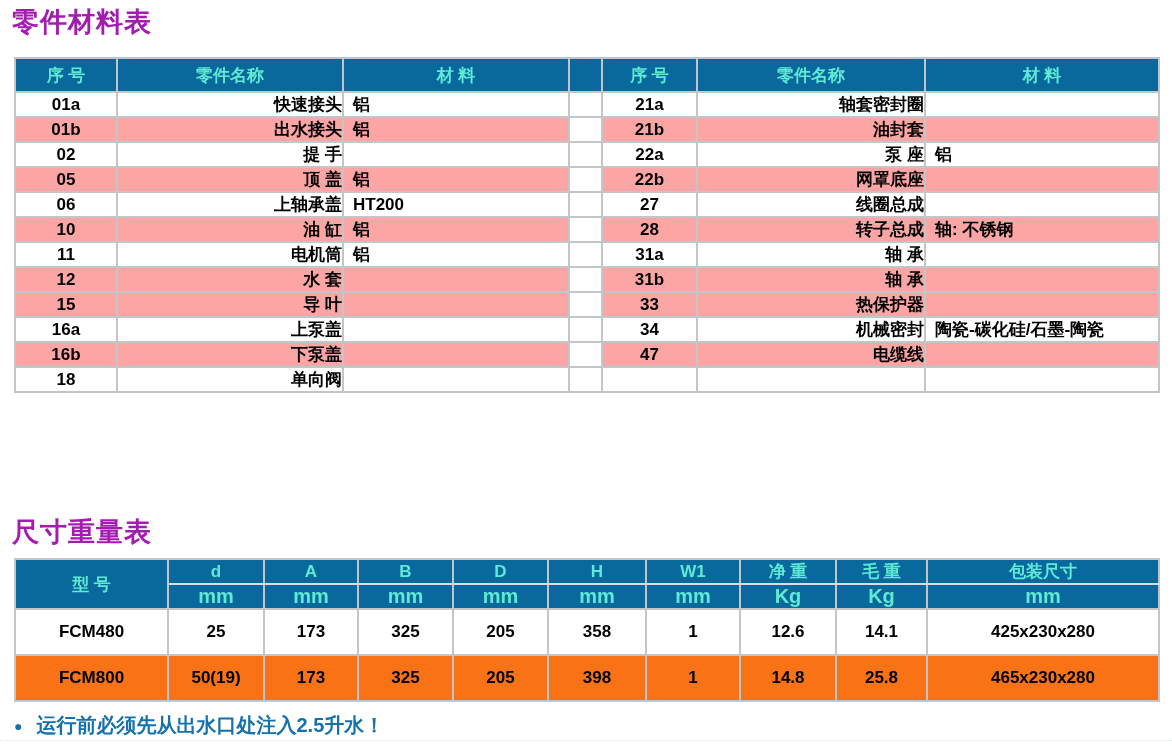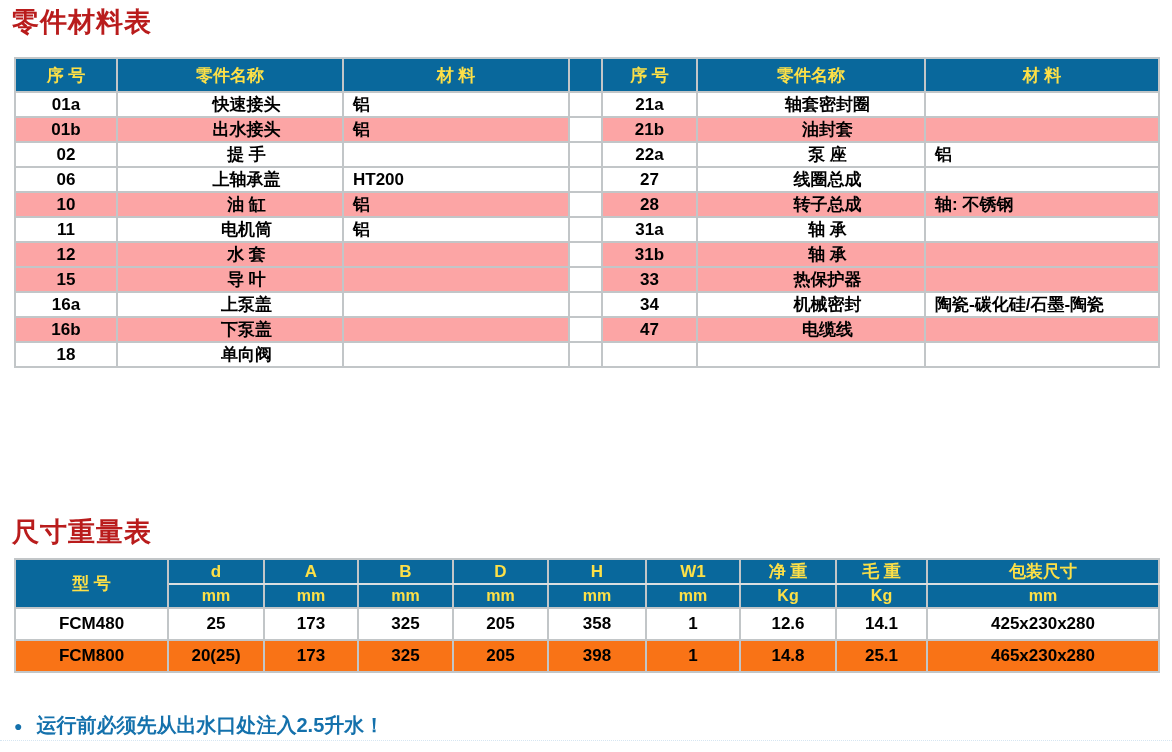--- a/index.html
+++ b/index.html
@@ -2,50 +2,50 @@
 <html><head>
 <meta charset="utf-8">
 <style>
   html,body { margin:0; padding:0; background:#ffffff; }
   .page {
     position:relative; width:1172px; height:752px; background:#ffffff;
     font-family:"Liberation Sans","DejaVu Sans",sans-serif; overflow:hidden;
   }
   .section-title {
     position:absolute; left:12px; margin:0;
-    color:#b91c1c; font-size:27px; font-weight:bold; letter-spacing:1px;
+    color:#a21caf; font-size:27px; font-weight:bold; letter-spacing:1px;
   }
   #parts-title { top:4px; }
   #dim-title { top:514px;font-family:Liberation Mono, monospace; }
 
   table { border-collapse:collapse; table-layout:fixed; }
   th, td { border:2px solid #c2c6c8; padding:0; overflow:hidden; white-space:nowrap; }
   th {
-    background:#09689c; color:#fde047;
+    background:#09689c; color:#5eead4;
     font-size:17px; font-weight:bold; text-align:center;
   }
   td { color:#000000; font-size:17px; font-weight:bold; }
 
   
   .parts-table { position:absolute; left:14px; top:57px; width:1144px; }
   .parts-table thead tr { height:34px; }
   .parts-table tbody tr { height:20px; }
   .parts-table td.c-no  { text-align:center; }
-  .parts-table td.c-name{ text-align:center; padding-left:33px; }
+  .parts-table td.c-name{ text-align:right; padding-left:33px; }
   .parts-table td.c-mat { text-align:left; padding-left:9px; }
   .parts-table tr.stripe td { background:#fca5a5; }
   .parts-table tr td.c-spacer,
   .parts-table tr.stripe td.c-spacer { background:#ffffff; }
 
   
   .dim-table { position:absolute; left:14px; top:558px; width:1144px; }
   .dim-table thead tr { height:24px; }
-  .dim-table tbody tr { height:32px; }
+  .dim-table tbody tr { height:46px; }
   .dim-table th.h-label { border-bottom:2px solid #d9dee0; }
-  .dim-table th.h-unit  { border-top:2px solid #d9dee0; font-size:16px; }
+  .dim-table th.h-unit  { border-top:2px solid #d9dee0; font-size:20px; }
   .dim-table td { text-align:center; }
   .dim-table tr.stripe td { background:#f97316; }
 
   
   .note {
     position:absolute; left:14px; top:712px;
     color:#1471ac; font-size:20px; font-weight:bold;
     display:flex; align-items:center;
   }
   .note .bullet { font-size:14px; margin-right:14px; line-height:1; }
@@ -102,20 +102,29 @@
           <td class="c-mat"></td>
         </tr>
         <tr>
           <td class="c-no">02</td>
           <td class="c-name">提 手</td>
           <td class="c-mat"></td>
           <td class="c-spacer"></td>
           <td class="c-no">22a</td>
           <td class="c-name">泵 座</td>
           <td class="c-mat">铝</td>
+        </tr>
+        <tr class="stripe">
+          <td class="c-no">05</td>
+          <td class="c-name">顶 盖</td>
+          <td class="c-mat">铝</td>
+          <td class="c-spacer"></td>
+          <td class="c-no">22b</td>
+          <td class="c-name">网罩底座</td>
+          <td class="c-mat"></td>
         </tr>
         <tr>
           <td class="c-no">06</td>
           <td class="c-name">上轴承盖</td>
           <td class="c-mat">HT200</td>
           <td class="c-spacer"></td>
           <td class="c-no">27</td>
           <td class="c-name">线圈总成</td>
           <td class="c-mat"></td>
         </tr>
@@ -233,28 +242,28 @@
           <td class="c-val">325</td>
           <td class="c-val">205</td>
           <td class="c-val">358</td>
           <td class="c-val">1</td>
           <td class="c-val">12.6</td>
           <td class="c-val">14.1</td>
           <td class="c-val">425x230x280</td>
         </tr>
         <tr class="stripe">
           <td class="c-model">FCM800</td>
-          <td class="c-val">20(25)</td>
+          <td class="c-val">50(19)</td>
           <td class="c-val">173</td>
           <td class="c-val">325</td>
           <td class="c-val">205</td>
           <td class="c-val">398</td>
           <td class="c-val">1</td>
           <td class="c-val">14.8</td>
-          <td class="c-val">25.1</td>
+          <td class="c-val">25.8</td>
           <td class="c-val">465x230x280</td>
         </tr>
       </tbody>
   </table>
 
   <div class="note">
     <span class="bullet">●</span>
     <span>运行前必须先从出水口处注入2.5升水！</span>
   </div>
 

